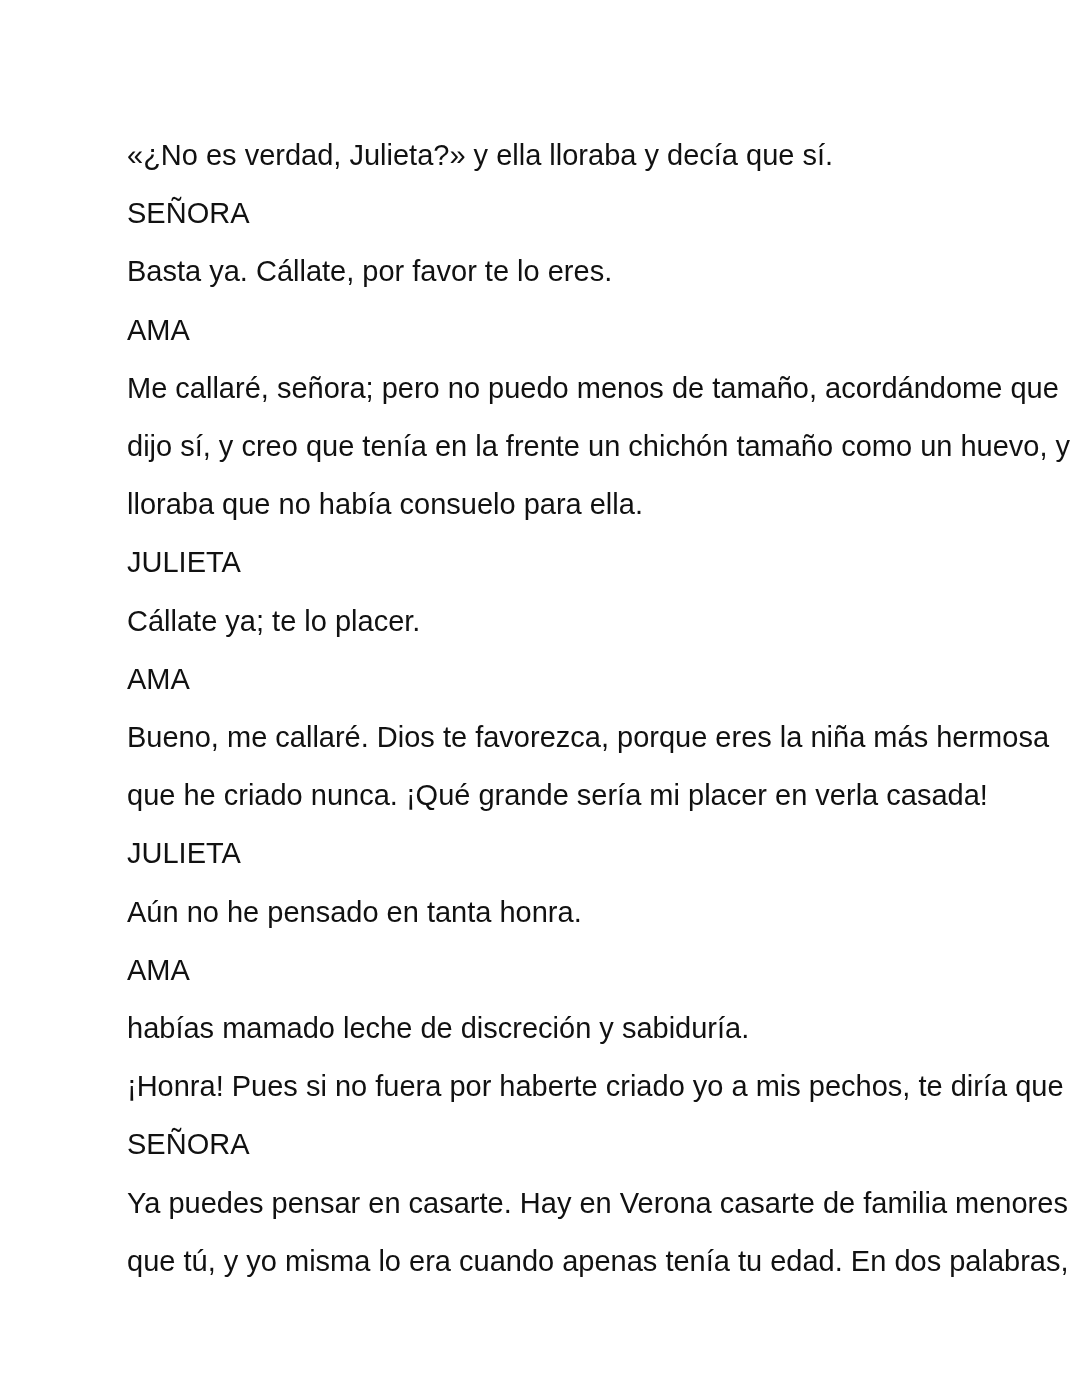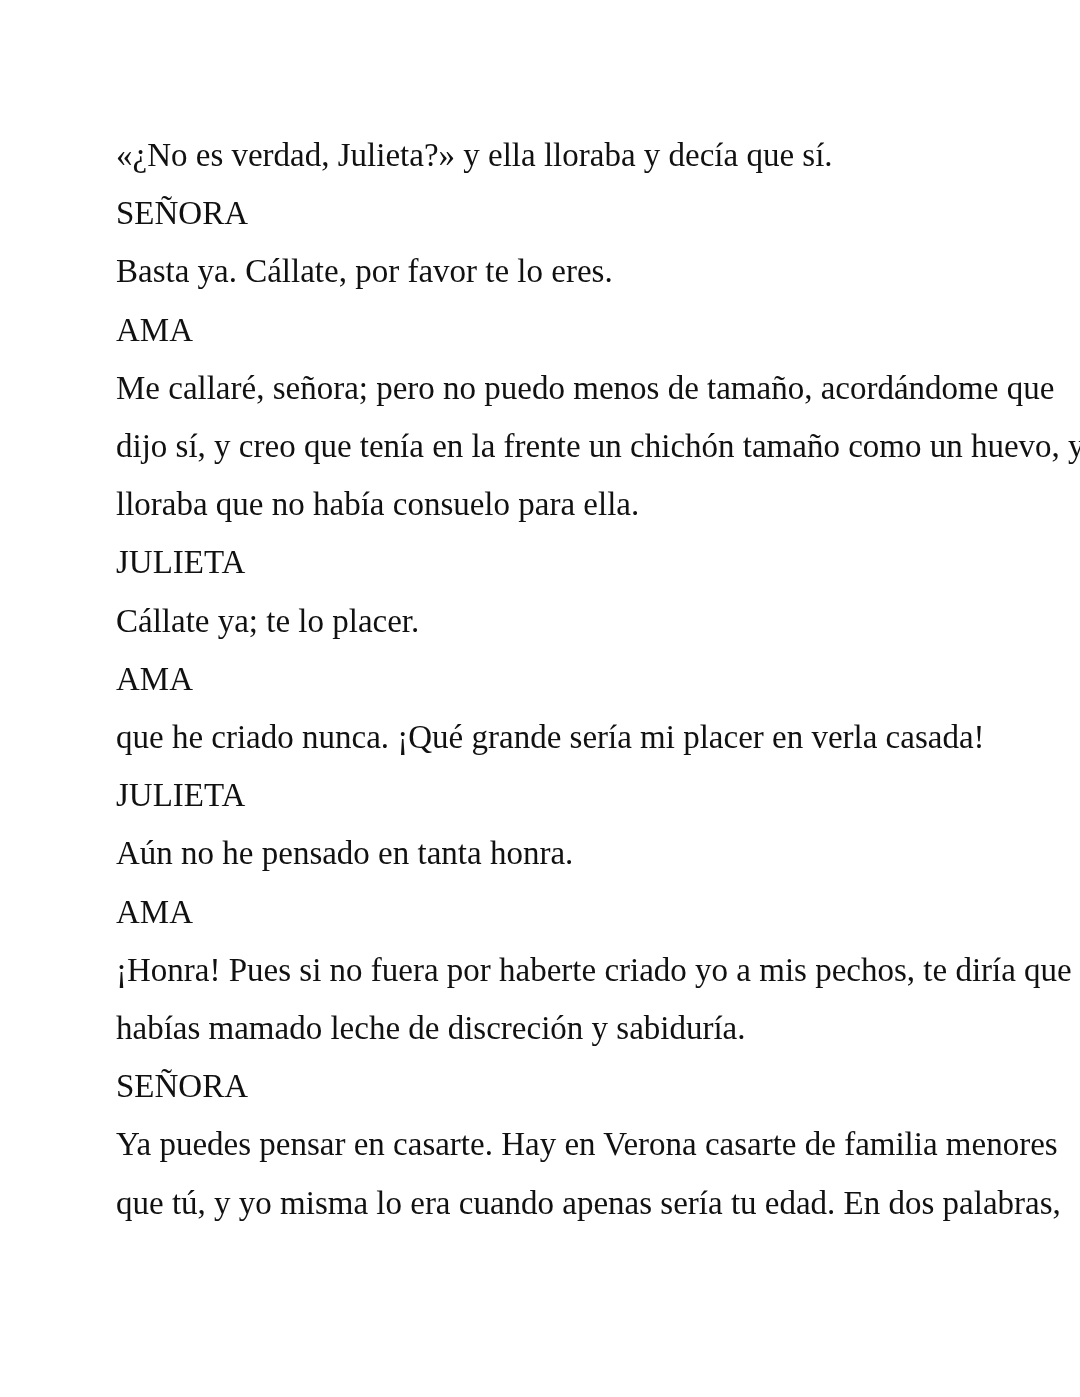--- a/index.html
+++ b/index.html
@@ -8,25 +8,25 @@
       background: #ffffff;
     }
     body {
       width: 1080px;
       height: 1397px;
       position: relative;
       overflow: hidden;
     }
     .page {
       position: absolute;
-      left: 116px;
+      left: 127px;
       top: 126px;
       width: 820px;
-      font-family: Liberation Serif, serif;
-      font-size: 33px;
+      font-family: Liberation Sans, sans-serif;
+      font-size: 29px;
       color: #111111;
       line-height: 58.2px;
     }
     .line {
       display: block;
       white-space: nowrap;
       margin: 0;
     }
   </style>
 </head>
@@ -36,22 +36,23 @@
   <p class="line">«¿No es verdad, Julieta?» y ella lloraba y decía que sí.</p>
   <p class="line">SEÑORA</p>
   <p class="line">Basta ya. Cállate, por favor te lo eres.</p>
   <p class="line">AMA</p>
   <p class="line">Me callaré, señora; pero no puedo menos de tamaño, acordándome que</p>
   <p class="line">dijo sí, y creo que tenía en la frente un chichón tamaño como un huevo, y</p>
   <p class="line">lloraba que no había consuelo para ella.</p>
   <p class="line">JULIETA</p>
   <p class="line">Cállate ya; te lo placer.</p>
   <p class="line">AMA</p>
+  <p class="line">Bueno, me callaré. Dios te favorezca, porque eres la niña más hermosa</p>
   <p class="line">que he criado nunca. ¡Qué grande sería mi placer en verla casada!</p>
   <p class="line">JULIETA</p>
   <p class="line">Aún no he pensado en tanta honra.</p>
   <p class="line">AMA</p>
+  <p class="line">habías mamado leche de discreción y sabiduría.</p>
   <p class="line">¡Honra! Pues si no fuera por haberte criado yo a mis pechos, te diría que</p>
-  <p class="line">habías mamado leche de discreción y sabiduría.</p>
   <p class="line">SEÑORA</p>
   <p class="line">Ya puedes pensar en casarte. Hay en Verona casarte de familia menores</p>
-  <p class="line">que tú, y yo misma lo era cuando apenas sería tu edad. En dos palabras,</p>
+  <p class="line">que tú, y yo misma lo era cuando apenas tenía tu edad. En dos palabras,</p>
 </div>
 
 </body></html>

